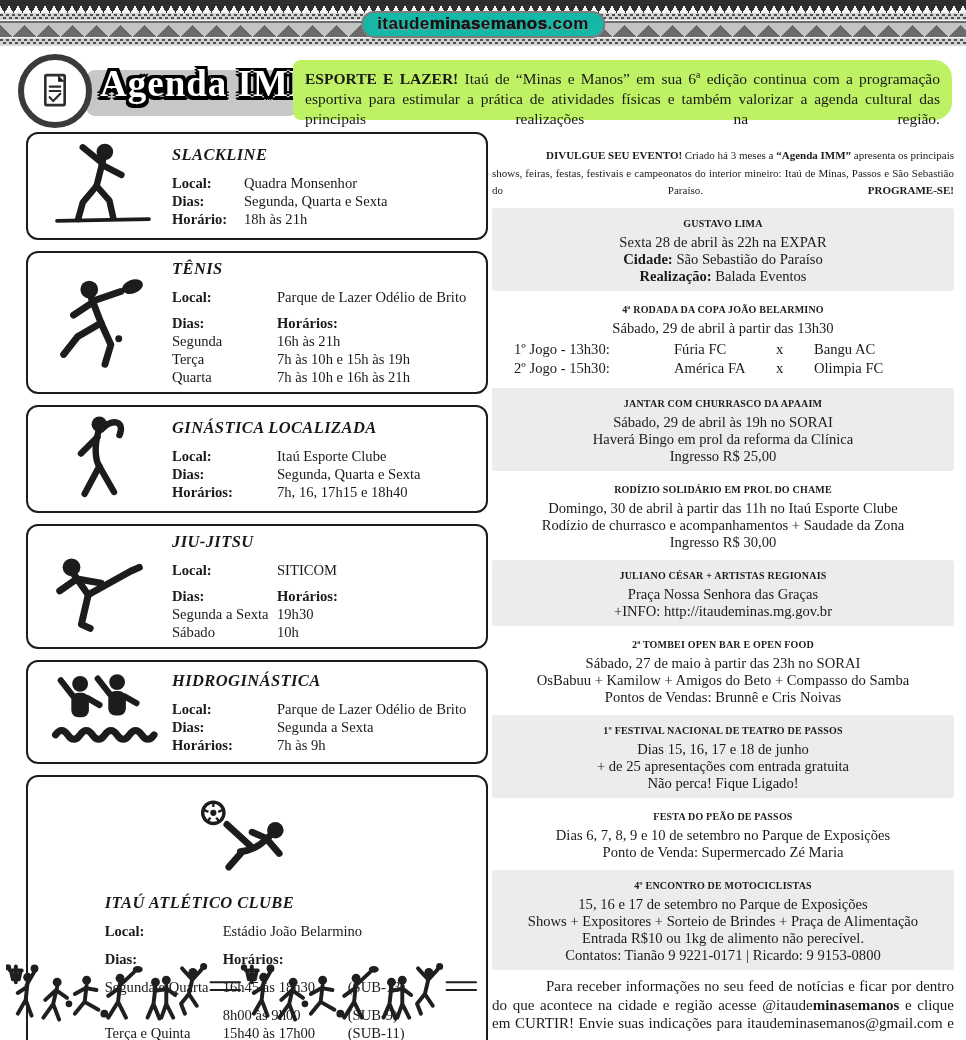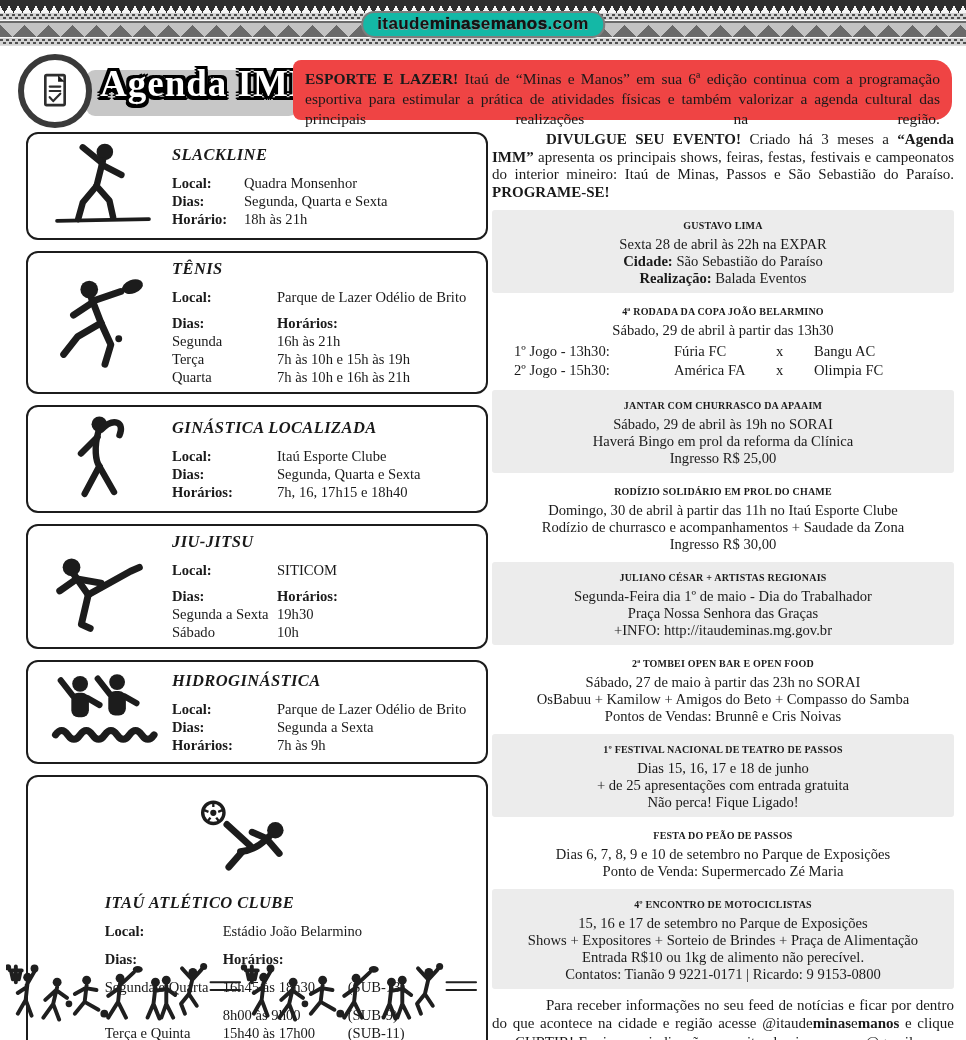--- a/index.html
+++ b/index.html
@@ -39,21 +39,21 @@
   .logo-bar{position:absolute;left:86px;top:18px;width:212px;height:46px;background:#c7c7c7;border-radius:9px;}
   .logo-title{
     position:absolute;left:100px;top:10px;width:200px;
     font-size:37px;font-weight:900;color:#fff;letter-spacing:1px;white-space:nowrap;
     text-shadow:
       -3px -3px 0 #000, 3px -3px 0 #000, -3px 3px 0 #000, 3px 3px 0 #000,
       -3px 0 0 #000, 3px 0 0 #000, 0 -3px 0 #000, 0 4px 0 #000, 2px 4px 0 #000, -2px 4px 0 #000;
   }
   .intro-box{
     position:absolute;left:293px;top:8px;width:659px;height:60px;box-sizing:border-box;
-    background:#ef4444;border-radius:8px 18px 18px 8px;
+    background:#bef264;border-radius:8px 18px 18px 8px;
     padding:9px 12px;font-size:15.5px;line-height:20px;text-align:justify;text-align-last:justify;
   }
   
   .left-col{position:absolute;left:26px;top:132px;width:462px;}
   .right-col{position:absolute;left:492px;top:131px;width:462px;}
   
   .card{
     box-sizing:border-box;border:2px solid #1c1c1c;border-radius:12px;
     margin-bottom:11px;display:flex;align-items:center;padding:6px 10px 6px 6px;
   }
@@ -64,21 +64,21 @@
   .row{display:flex;line-height:18px;}
   .lab{width:105px;min-width:105px;}
   .rows-narrow .lab{width:72px;min-width:72px;}
   .b{font-weight:bold;}
   .mt8{margin-top:8px;}
   .mt10{margin-top:10px;}
   .val3{width:125px;min-width:125px;}
   .c1{min-height:107px;} .c2{min-height:133px;} .c3{min-height:103px;}
   .c4{min-height:122px;} .c5{min-height:103px;} .c6{min-height:196px;flex-direction:column;}
   
-  .rc-intro{font-size:15px;line-height:17.7px;text-align:justify;text-align-last:justify;text-indent:54px;margin:0 0 8px;}
+  .rc-intro{font-size:11px;line-height:17.7px;text-align:justify;text-align-last:justify;text-indent:54px;margin:16px 0 8px;}
   .event{box-sizing:border-box;width:100%;text-align:center;font-size:14.6px;line-height:17px;
     padding:2px 8px;margin-bottom:7px;border-radius:3px;}
   .event.shaded{background:#ececec;padding:6px 8px;}
   .event h3{font-size:10px;line-height:19px;margin:0 0 1px;letter-spacing:.2px;font-weight:bold;}
   .event p{margin:0;}
   .games{margin:3px 0 1px 14px;text-align:left;}
   .game{display:flex;line-height:19px;}
   .g-label{width:160px;min-width:160px;}
   .g-t1{width:102px;min-width:102px;}
   .g-x{width:38px;min-width:38px;}
@@ -372,21 +372,20 @@
 
   <section class="event">
     <h3>RODÍZIO SOLIDÁRIO EM PROL DO CHAME</h3>
     <p><span>Domingo, 30 de abril à partir das 11h no Itaú Esporte Clube</span></p>
     <p><span>Rodízio de churrasco e acompanhamentos + Saudade da Zona</span></p>
     <p><span>Ingresso R$ 30,00</span></p>
   </section>
 
   <section class="event shaded">
     <h3>JULIANO CÉSAR + ARTISTAS REGIONAIS</h3>
-    <p><span>Segunda-Feira dia 1º de maio - Dia do Trabalhador</span></p>
     <p><span>Praça Nossa Senhora das Graças</span></p>
     <p><span>+INFO: http://itaudeminas.mg.gov.br</span></p>
   </section>
 
   <section class="event">
     <h3>2ª TOMBEI OPEN BAR E OPEN FOOD</h3>
     <p><span>Sábado, 27 de maio à partir das 23h no SORAI</span></p>
     <p><span>OsBabuu + Kamilow + Amigos do Beto + Compasso do Samba</span></p>
     <p><span>Pontos de Vendas: Brunnê e Cris Noivas</span></p>
   </section>

